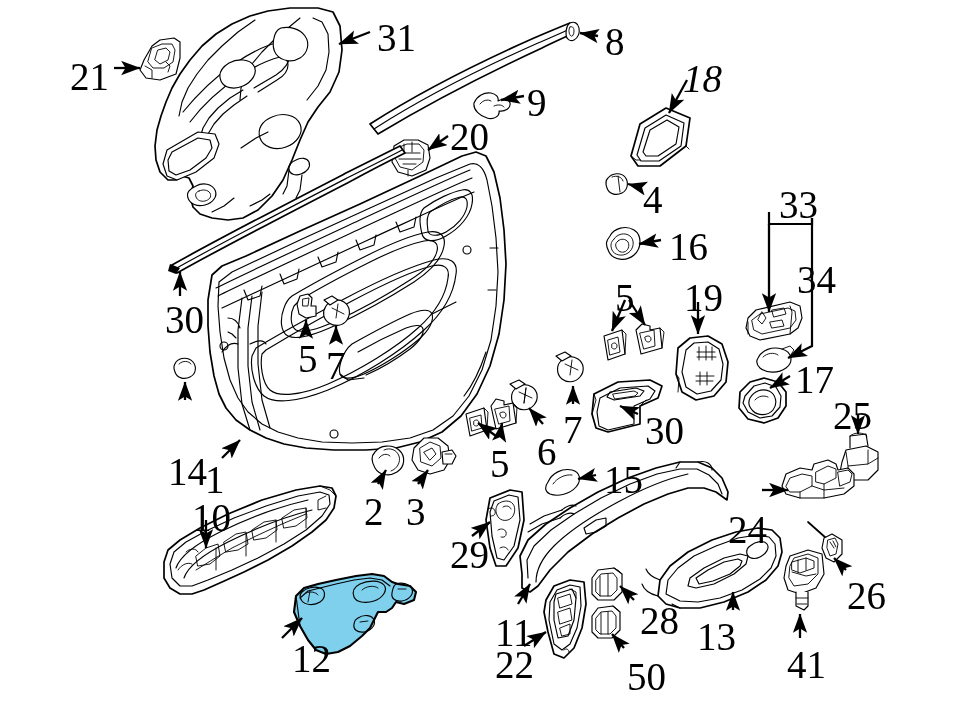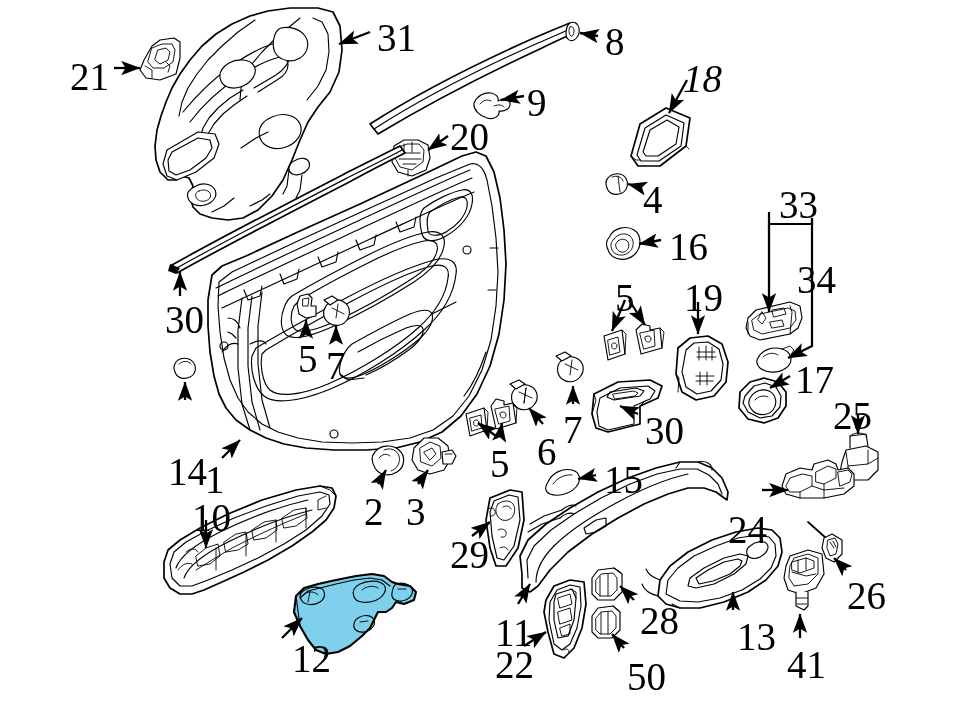--- a/index.html
+++ b/index.html
@@ -620,18 +620,18 @@
       <div class="callout-label" style="left: 364px; top: 492px;">2</div>
       <div class="callout-label" style="left: 406px; top: 492px;">3</div>
       <div class="callout-label" style="left: 604px; top: 460px;">15</div>
       <div class="callout-label" style="left: 728px; top: 487px; margin-top: 23px;">24</div>
       <div class="callout-label" style="left: 450px; top: 535px;">29</div>
       <div class="callout-label" style="left: 248px; top: 639px; margin-left: 44px;">12</div>
       <div class="callout-label" style="left: 495px; top: 613px;">11</div>
       <div class="callout-label" style="left: 495px; top: 645px;">22</div>
       <div class="callout-label" style="left: 640px; top: 601px;">28</div>
       <div class="callout-label" style="left: 627px; top: 657px;">50</div>
-      <div class="callout-label" style="left: 737px; top: 617px;">13</div>
+      <div class="callout-label" style="left: 697px; top: 617px;">13</div>
       <div class="callout-label" style="left: 787px; top: 645px;">41</div>
       <div class="callout-label" style="left: 847px; top: 576px;">26</div>
     </div>
 
 </div>
 
 </body></html>

